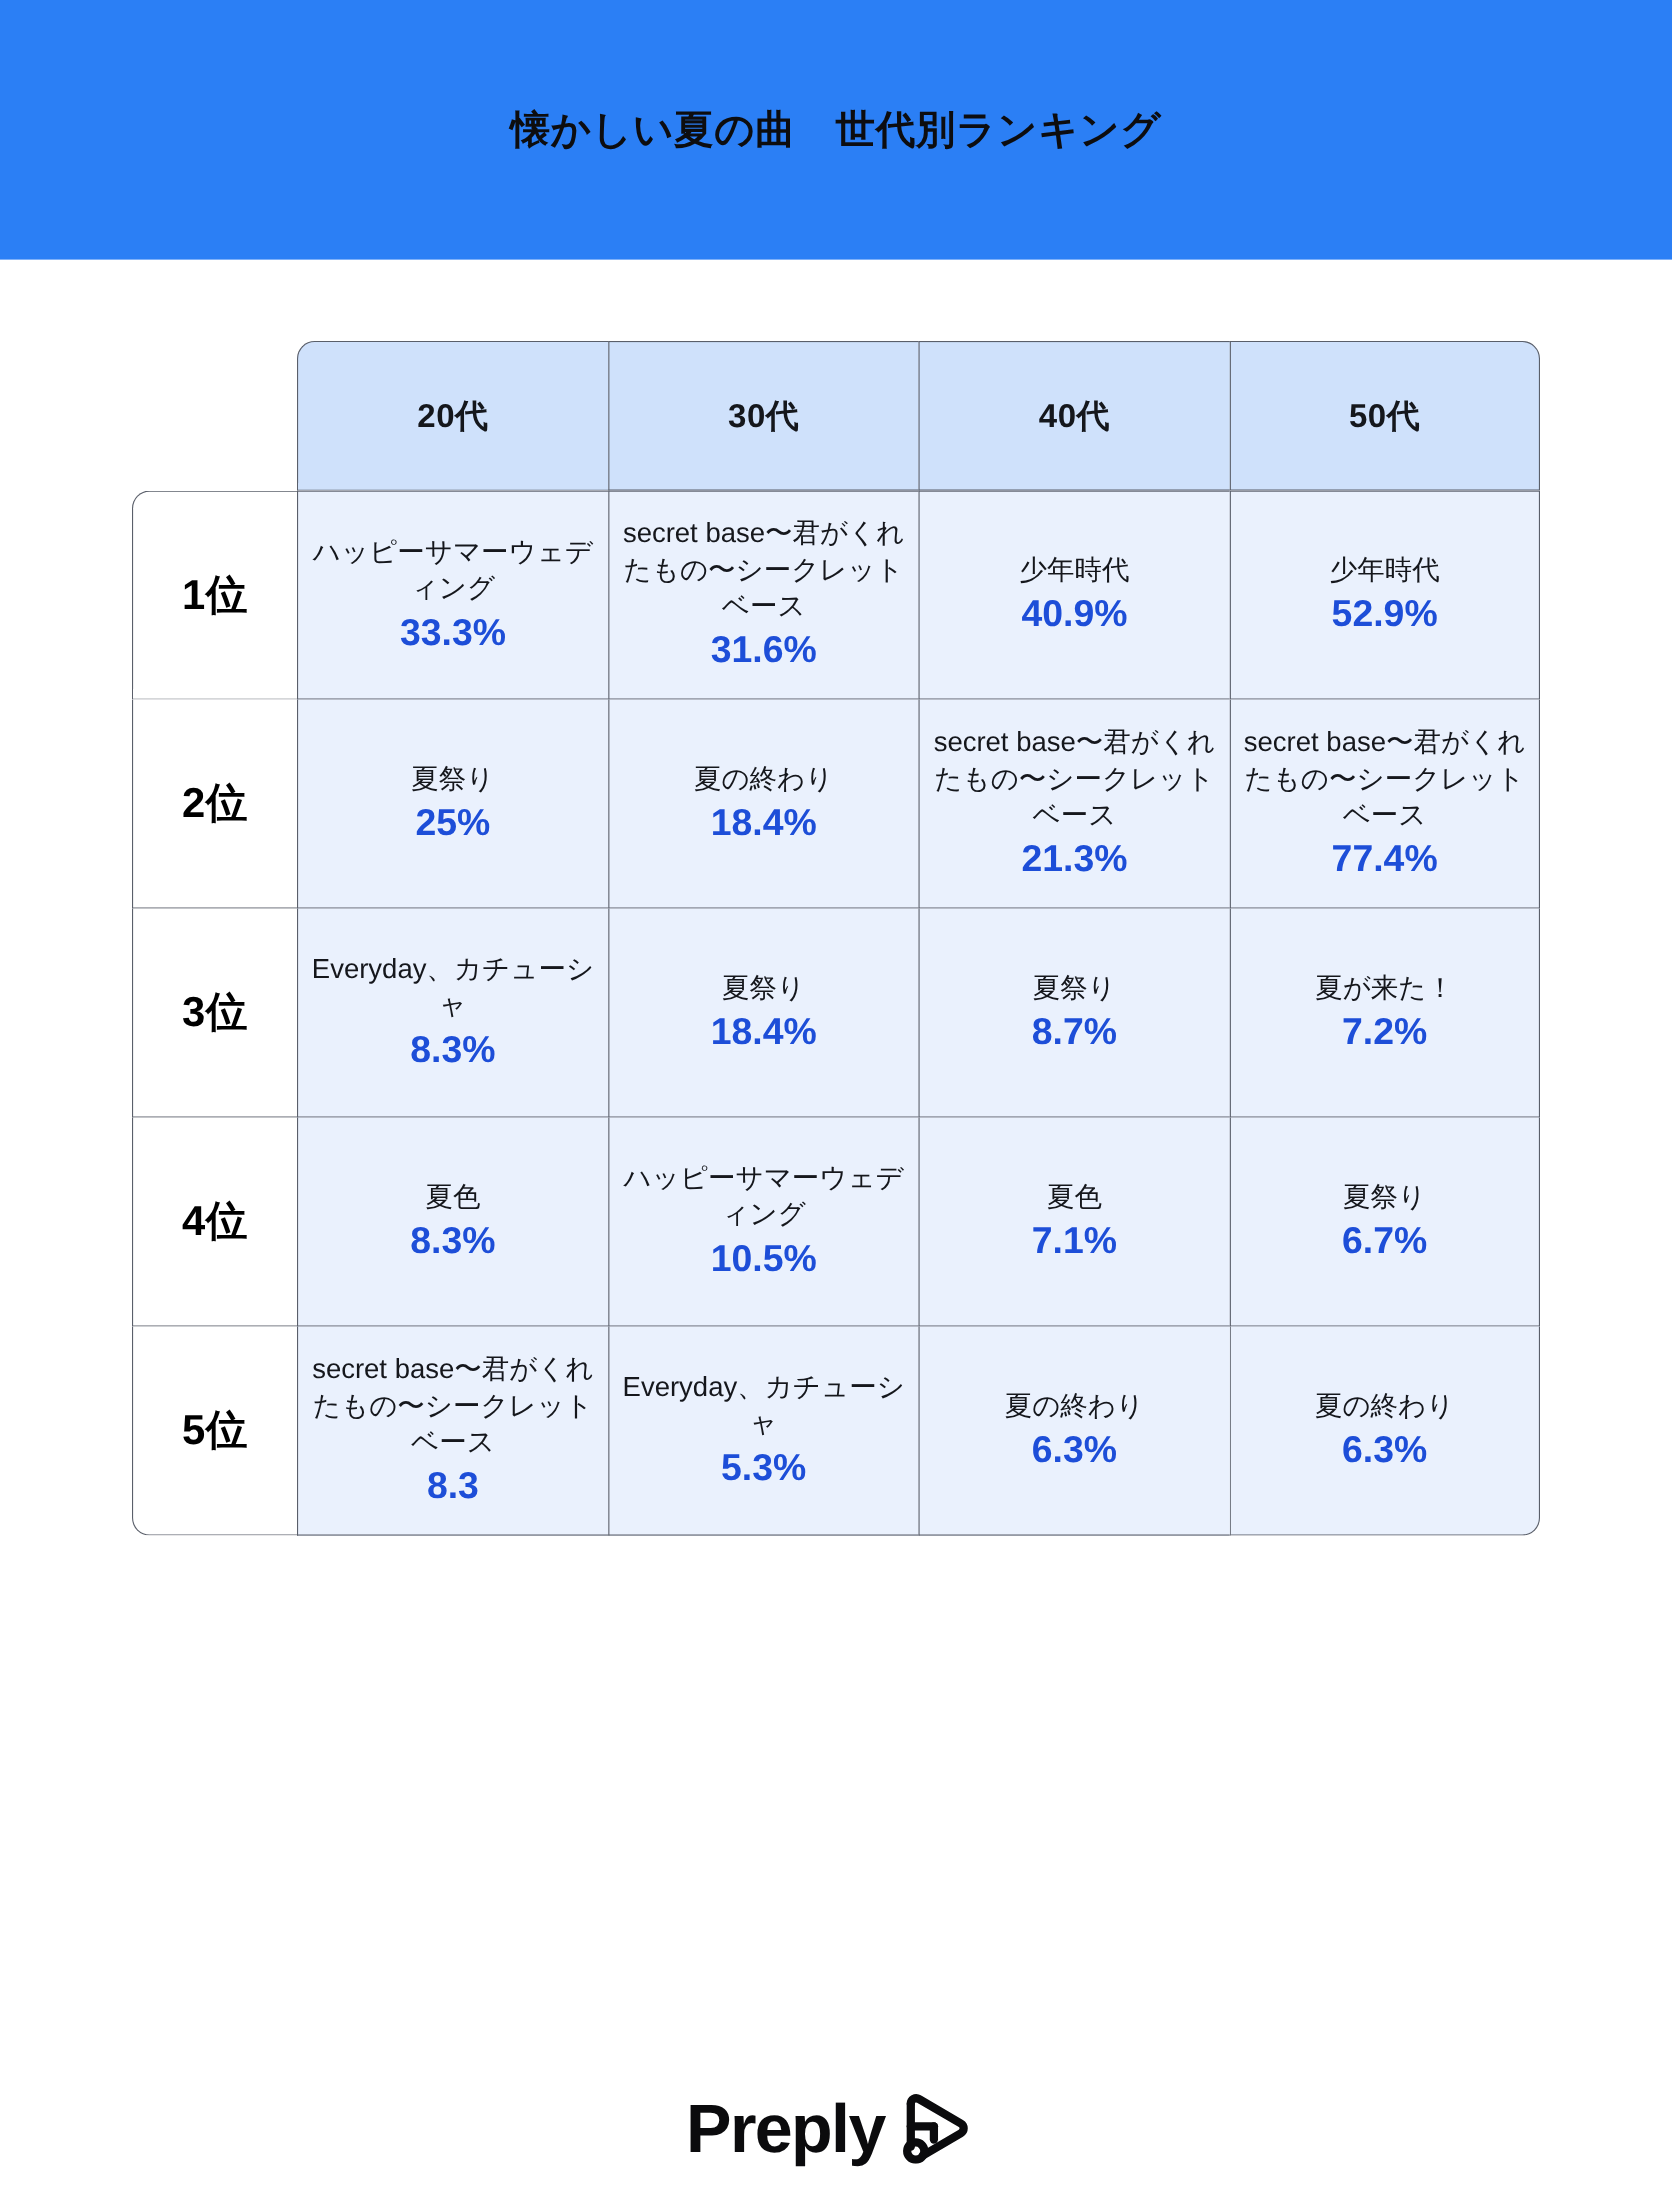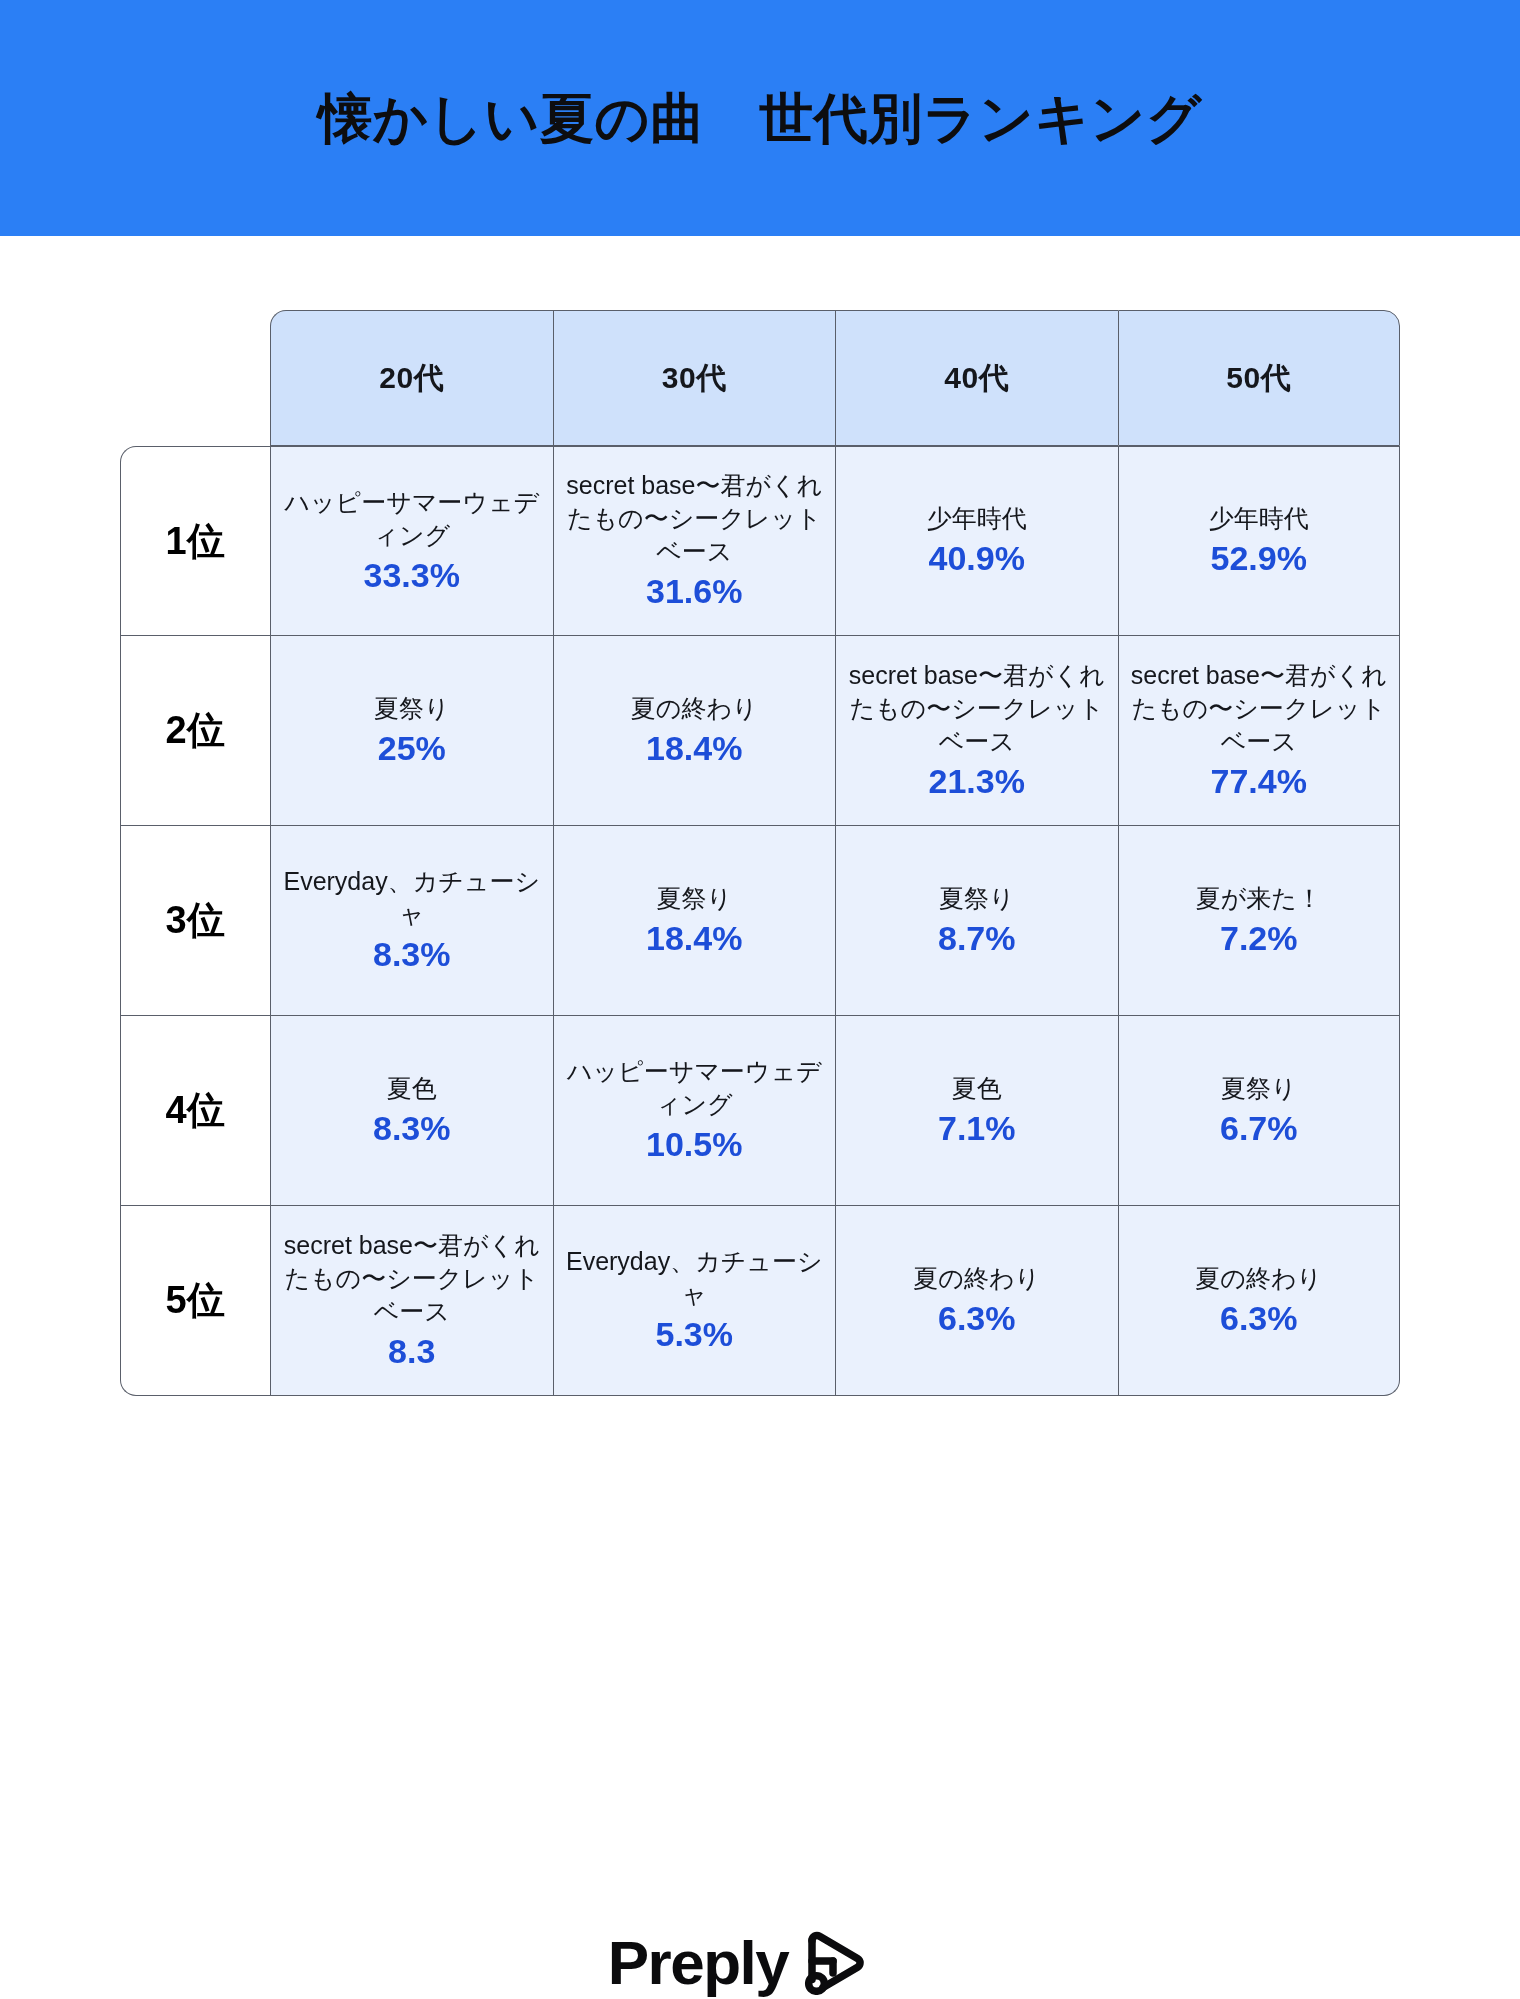--- a/index.html
+++ b/index.html
@@ -22,21 +22,21 @@
     left: 0;
     top: 0;
     width: 1520px;
     height: 236px;
     background: #2b7ff5;
     display: flex;
     align-items: center;
     justify-content: center;
   }
   .banner-title {
-    font-size: 54px;
+    font-size: 36px;
     font-weight: 700;
     color: #0d0d0f;
     letter-spacing: 0.5px;
     line-height: 1.2;
     white-space: pre;
     text-align: left;
   }
 
   
   .table-wrap {
@@ -138,26 +138,26 @@
   .heat-2 { background: #bbd8fb; }
   .heat-3 { background: #8bbdfa; }
   .heat-4 { background: #2b7ff5; }
 
   
   tbody tr { height: 190px; }
 
   
   .footer {
     position: absolute;
-    left: 0;
+    left: 16px;
     top: 1872px;
     width: 1472px;
     height: 127px;
     display: flex;
-    align-items: flex-end;
+    align-items: center;
     justify-content: center;
   }
   .logo {
     display: flex;
     align-items: center;
     gap: 14px;
   }
   .logo-text {
     font-size: 62px;
     font-weight: 700;

